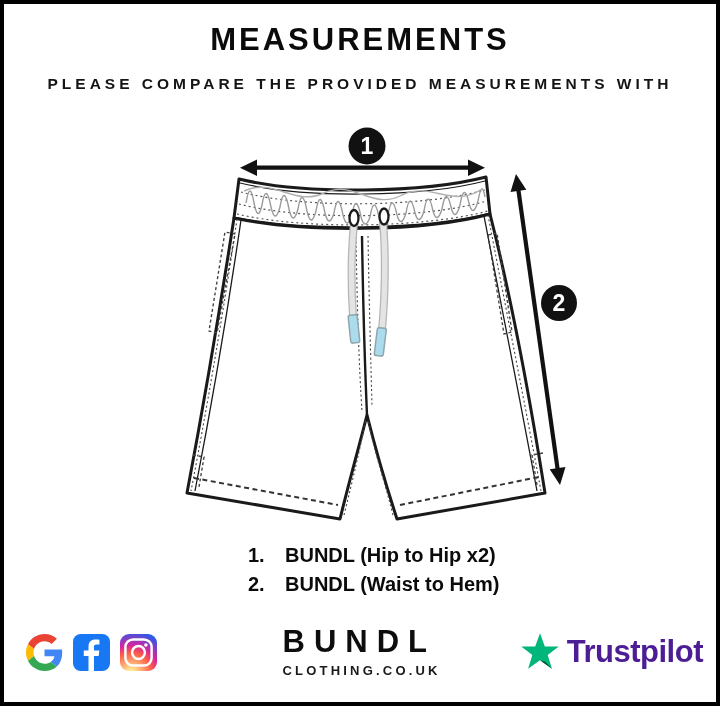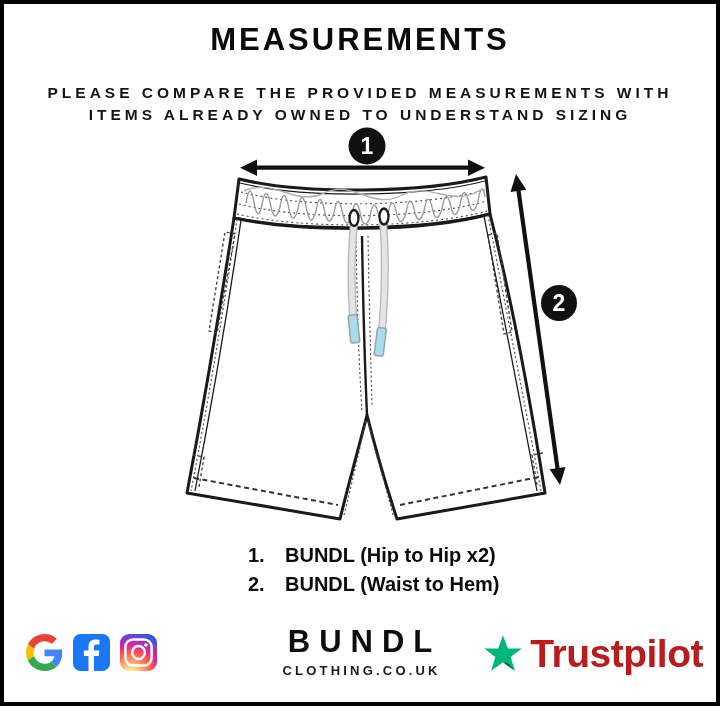--- a/index.html
+++ b/index.html
@@ -4,49 +4,48 @@
 <style>
   html,body{margin:0;padding:0;background:#fff;}
   .frame{
     position:relative;width:720px;height:706px;box-sizing:border-box;
     border:4px solid #000;background:#fff;overflow:hidden;
     font-family:"Liberation Sans",sans-serif;color:#0b0b0b;
   }
   
   .hdr{position:absolute;top:18px;left:0;width:100%;text-align:center;}
   .title{font-size:31px;font-weight:bold;letter-spacing:3px;color:#0b0b0b;margin:0;}
-  .subtitle{margin-top:24px;font-size:15.5px;font-weight:bold;letter-spacing:4px;line-height:22px;color:#141414;}
+  .subtitle{margin-top:15px;font-size:15.5px;font-weight:bold;letter-spacing:4px;line-height:22px;color:#141414;}
   
   .diagram{position:absolute;top:115px;left:0;width:720px;height:420px;}
   
   .legend{position:absolute;left:244px;top:537px;}
   .legend-row{display:flex;font-size:20px;font-weight:bold;line-height:29px;color:#0b0b0b;}
   .legend-num{width:37px;}
   
   .footer{position:absolute;left:0;bottom:0;width:100%;height:80px;}
   .socials{position:absolute;left:22px;top:12px;display:flex;gap:10px;align-items:center;}
   .soc{width:37px;height:37px;display:block;}
   .ig{width:37px;height:37px;border-radius:9px;
       background:radial-gradient(circle at 30% 107%,#fdf497 0%,#fdf497 5%,#fd5949 45%,#d6249f 60%,#285AEB 90%);}
-  .brand{position:absolute;left:50%;transform:translateX(-50%);top:2px;text-align:center;white-space:nowrap;}
+  .brand{position:absolute;left:50%;transform:translateX(-50%);top:2px;text-align:left;white-space:nowrap;}
   .brand-name{font-size:31px;font-weight:bold;letter-spacing:9px;color:#0d0d0d;margin-right:-9px;}
   .brand-domain{font-size:13px;font-weight:bold;letter-spacing:3.2px;color:#1a1a1a;margin-top:3px;margin-right:-3.2px;}
   .trustpilot{position:absolute;right:13px;top:10px;display:flex;align-items:center;gap:7px;}
-  .tp-label{font-size:39px;font-weight:bold;color:#b91c1c;letter-spacing:-0.5px;}
+  .tp-label{font-size:31px;font-weight:bold;color:#4c1d95;letter-spacing:-0.5px;}
 </style>
 </head>
 <body>
 
 <div class="frame">
 
   <div class="hdr">
     <div class="title">MEASUREMENTS</div>
     <div class="subtitle">
       <div>PLEASE COMPARE THE PROVIDED MEASUREMENTS WITH</div>
-      <div>ITEMS ALREADY OWNED TO UNDERSTAND SIZING</div>
     </div>
   </div>
 
   <svg class="diagram" viewBox="0 0 720 420">
 
     <g stroke="#d8d8d8" stroke-width="4" fill="none">
       <path d="M241,104 C229,190 211,300 197,368"></path>
       <path d="M476,100 C490,170 512,280 529,368"></path>
     </g>
 

